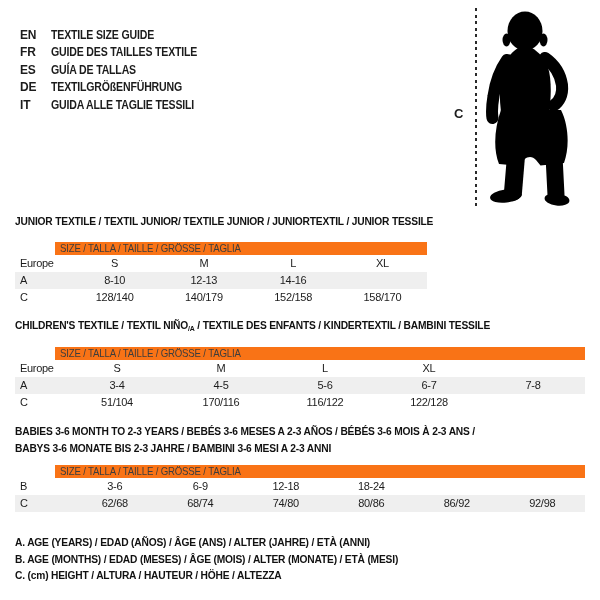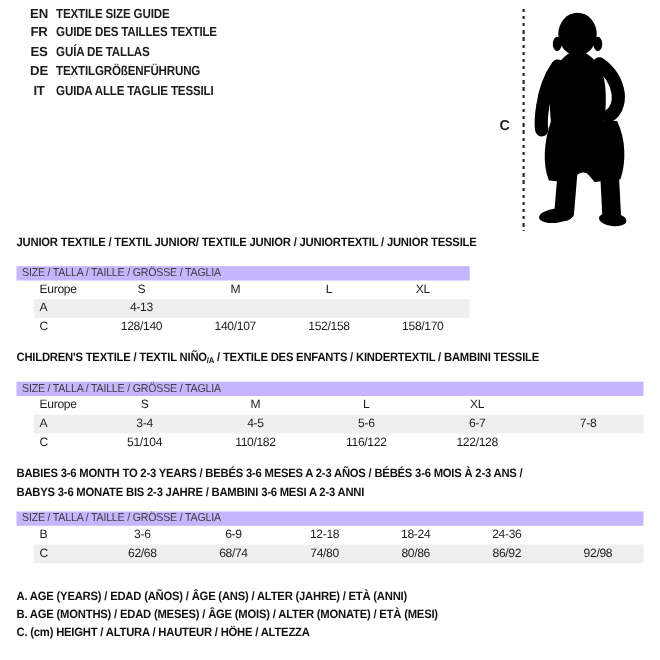--- a/index.html
+++ b/index.html
@@ -7,21 +7,21 @@
   body {
     background:#ffffff;
     font-family:"Liberation Sans", sans-serif;
     color:#1c1c1c;
     position:relative;
     overflow:hidden;
   }
   .abs { position:absolute; }
 
   
-  .langs { left:20px; top:3px;text-align:center; }
+  .langs { left:20px; top:26px; }
   .lang-row { display:flex; height:17.5px; align-items:center; }
   .lang-code { width:31px; font-weight:bold; font-size:12px; letter-spacing:-0.2px; }
   .lang-label { font-weight:bold; font-size:12px; letter-spacing:-0.2px;
     transform:scaleX(0.88); transform-origin:left center; white-space:nowrap; }
 
   
   .figure { left:450px; top:6px; width:148px; height:206px; }
   .dash-line { position:absolute; left:25px; top:2px; width:2px; height:202px;
     background:repeating-linear-gradient(to bottom, #2a2a2a 0 3px, transparent 3px 6.5px); }
   .c-label { position:absolute; left:4px; top:100px; font-weight:bold; font-size:13px; }
@@ -31,24 +31,24 @@
   .sg-title { font-weight:bold; font-size:11px; letter-spacing:-0.2px; color:#111;
     white-space:nowrap; transform:scaleX(0.93); transform-origin:left top; }
   .t1-title { left:15px; top:215px; }
   .t2-title { left:15px; top:319px; }
   .t3-title { left:15px; top:423px; white-space:pre-line; line-height:17px; }
 
   
   .t1 { left:15px; top:242px; width:412px; }
   .t2 { left:15px; top:347px; width:570px; }
   .t3 { left:15px; top:465px; width:570px; }
-  .band { height:13px; line-height:13px; background:#c4b5fd; color:#3d3d3d;
-    font-size:10.5px; padding-left:5px; letter-spacing:-0.2px; overflow:hidden; }
+  .band { height:13px; line-height:13px; background:#f97316; color:#3d3d3d;
+    font-size:10.5px; padding-left:5px; letter-spacing:-0.2px; overflow:hidden;margin-left:40px; }
   .band-text { display:inline-block; transform:scaleX(0.92); transform-origin:left center; white-space:nowrap; }
-  .row { display:grid; height:17px; line-height:17px; font-size:11px; letter-spacing:-0.3px;margin-left:16px; }
+  .row { display:grid; height:17px; line-height:17px; font-size:11px; letter-spacing:-0.3px; }
   .t1 .row { grid-template-columns:55px repeat(4,1fr); }
   .t2 .row { grid-template-columns:50px repeat(5,1fr); }
   .t3 .row { grid-template-columns:57px repeat(6,1fr); }
   .row.alt { background:#efefef; }
   .cell { text-align:center; }
   .cell.label { text-align:left; padding-left:5px; }
 
   .sub-small { font-size:7.5px; vertical-align:-2px; font-weight:bold; }
 
   
@@ -109,26 +109,28 @@
   </div>
   <div class="row">
     <span class="cell label">Europe</span>
     <span class="cell">S</span>
     <span class="cell">M</span>
     <span class="cell">L</span>
     <span class="cell">XL</span>
   </div>
   <div class="row alt">
     <span class="cell label">A</span>
-    <span class="cell">4-13</span>
+    <span class="cell">8-10</span>
+    <span class="cell">12-13</span>
+    <span class="cell">14-16</span>
   </div>
   <div class="row">
     <span class="cell label">C</span>
     <span class="cell">128/140</span>
-    <span class="cell">140/107</span>
+    <span class="cell">140/179</span>
     <span class="cell">152/158</span>
     <span class="cell">158/170</span>
   </div>
 </div>
 
 <div class="abs sg-title t2-title">
   <span>CHILDREN'S TEXTILE / TEXTIL NIÑO</span><span class="sub-small">/A</span><span> / TEXTILE DES ENFANTS / KINDERTEXTIL / BAMBINI TESSILE</span>
 </div>
 <div class="abs t2">
   <div class="band">
@@ -145,39 +147,38 @@
     <span class="cell label">A</span>
     <span class="cell">3-4</span>
     <span class="cell">4-5</span>
     <span class="cell">5-6</span>
     <span class="cell">6-7</span>
     <span class="cell">7-8</span>
   </div>
   <div class="row">
     <span class="cell label">C</span>
     <span class="cell">51/104</span>
-    <span class="cell">110/182</span>
+    <span class="cell">170/116</span>
     <span class="cell">116/122</span>
     <span class="cell">122/128</span>
   </div>
 </div>
 
 <div class="abs sg-title t3-title">BABIES 3-6 MONTH TO 2-3 YEARS / BEBÉS 3-6 MESES A 2-3 AÑOS / BÉBÉS 3-6 MOIS À 2-3 ANS /
 BABYS 3-6 MONATE BIS 2-3 JAHRE / BAMBINI 3-6 MESI A 2-3 ANNI</div>
 <div class="abs t3">
   <div class="band">
     <span class="band-text">SIZE / TALLA / TAILLE / GRÖSSE / TAGLIA</span>
   </div>
   <div class="row">
     <span class="cell label">B</span>
     <span class="cell">3-6</span>
     <span class="cell">6-9</span>
     <span class="cell">12-18</span>
     <span class="cell">18-24</span>
-    <span class="cell">24-36</span>
   </div>
   <div class="row alt">
     <span class="cell label">C</span>
     <span class="cell">62/68</span>
     <span class="cell">68/74</span>
     <span class="cell">74/80</span>
     <span class="cell">80/86</span>
     <span class="cell">86/92</span>
     <span class="cell">92/98</span>
   </div>

